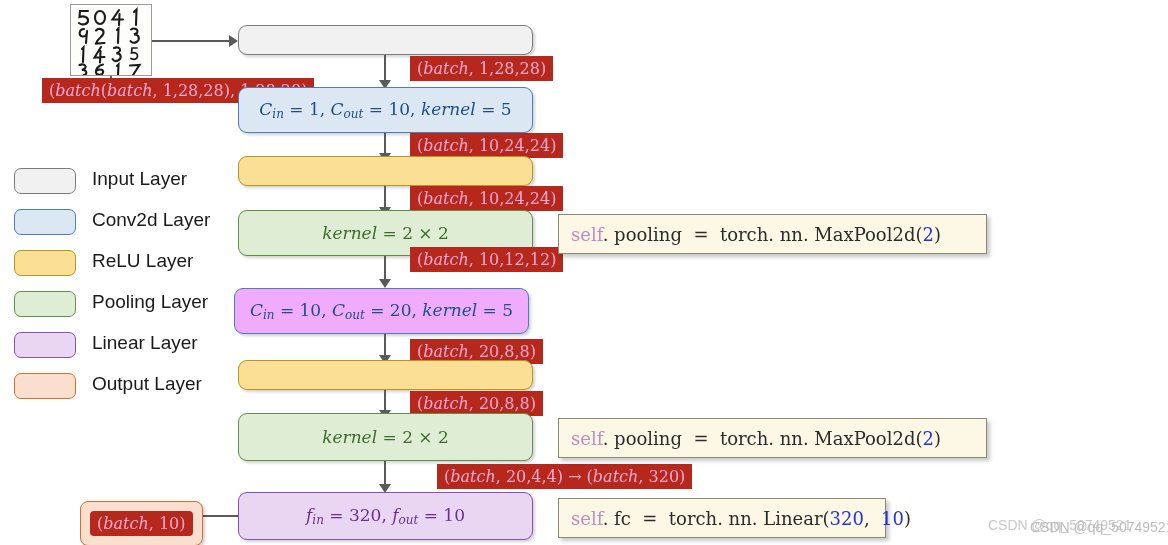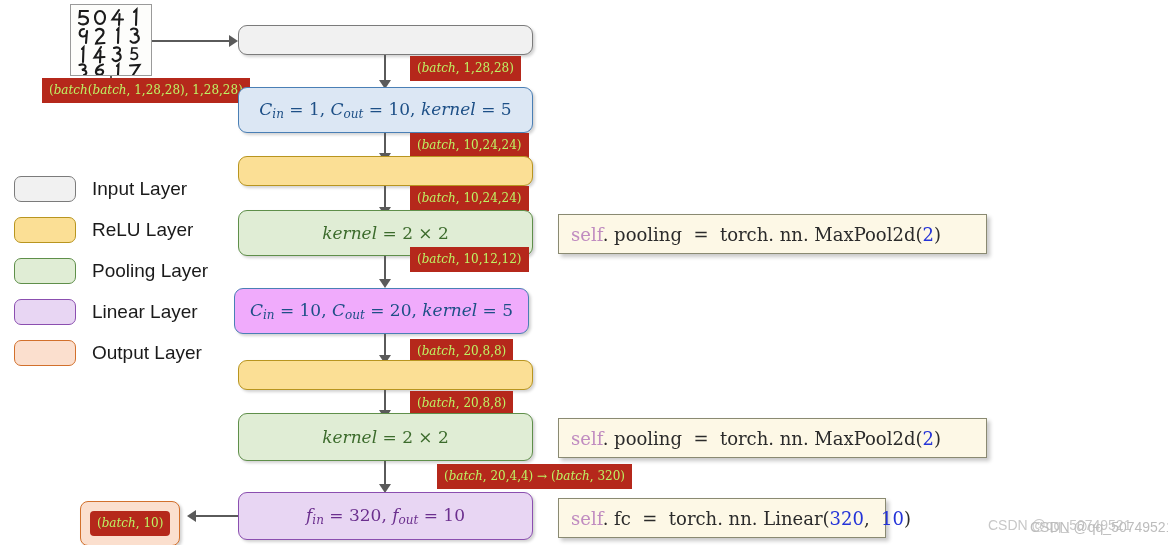--- a/index.html
+++ b/index.html
@@ -18,21 +18,21 @@
   
   .mnist{
     left:70px;top:4px;width:82px;height:72px;
     background:#fdfdfb;border:1.5px solid #9a9a9a;
     overflow:hidden;
   }
   .mnist svg{display:block;}
 
   
   .legend{left:14px;top:168px;width:215px;}
-  .legend-row{display:flex;align-items:center;height:41px;}
+  .legend-row{display:flex;height:41px;}
   .legend-swatch{
     width:62px;height:26px;border-radius:7px;box-sizing:border-box;
     flex:0 0 auto;
   }
   .legend-label{
     margin-left:16px;font-size:19px;color:#1a1a1a;
     font-family:"Liberation Sans", sans-serif;white-space:nowrap;
   }
 
   
@@ -43,23 +43,23 @@
   }
   .layerlabel{
     font-family:"DejaVu Serif", serif;
     font-size:17px;white-space:nowrap;
   }
   .mi{font-style:italic;}
   .sub{font-size:12px;vertical-align:-0.28em;font-style:italic;}
 
   
   .badge{
-    background:#b5281b;color:#bef264;
+    background:#b5281b;color:#f9a8d4;
     font-family:"DejaVu Serif", serif;
-    font-size:12px;line-height:25px;height:25px;
+    font-size:16px;line-height:25px;height:25px;
     padding:0 7px;white-space:nowrap;
     box-sizing:border-box;
     display:inline-block;
   }
 
   
   .outwrap{
     background:#fbdfce;border:1.6px solid #d2702c;border-radius:8px;
     padding:9px;box-shadow:2px 2px 3px rgba(0,0,0,0.18);
     display:inline-block;
@@ -144,20 +144,24 @@
 
   <div class="abs hline" style="left:152px;top:40px;width:78px;"></div>
   <div class="abs arrowhead-right" style="left:229px;top:35px;"></div>
 
   <div class="abs legend">
     <div class="legend-row">
       <div class="legend-swatch" style="background:#f1f1f1;border:1.5px solid #7b7b7b;"></div>
       <div class="legend-label">Input Layer</div>
     </div>
     <div class="legend-row">
+      <div class="legend-swatch" style="background:#dce7f4;border:1.5px solid #4a7fb5;"></div>
+      <div class="legend-label">Conv2d Layer</div>
+    </div>
+    <div class="legend-row">
       <div class="legend-swatch" style="background:#fbdf95;border:1.5px solid #b8951f;"></div>
       <div class="legend-label">ReLU Layer</div>
     </div>
     <div class="legend-row">
       <div class="legend-swatch" style="background:#e0edd5;border:1.5px solid #5f8f4a;"></div>
       <div class="legend-label">Pooling Layer</div>
     </div>
     <div class="legend-row">
       <div class="legend-swatch" style="background:#e8d6f3;border:1.5px solid #8b4fb0;"></div>
       <div class="legend-label">Linear Layer</div>

